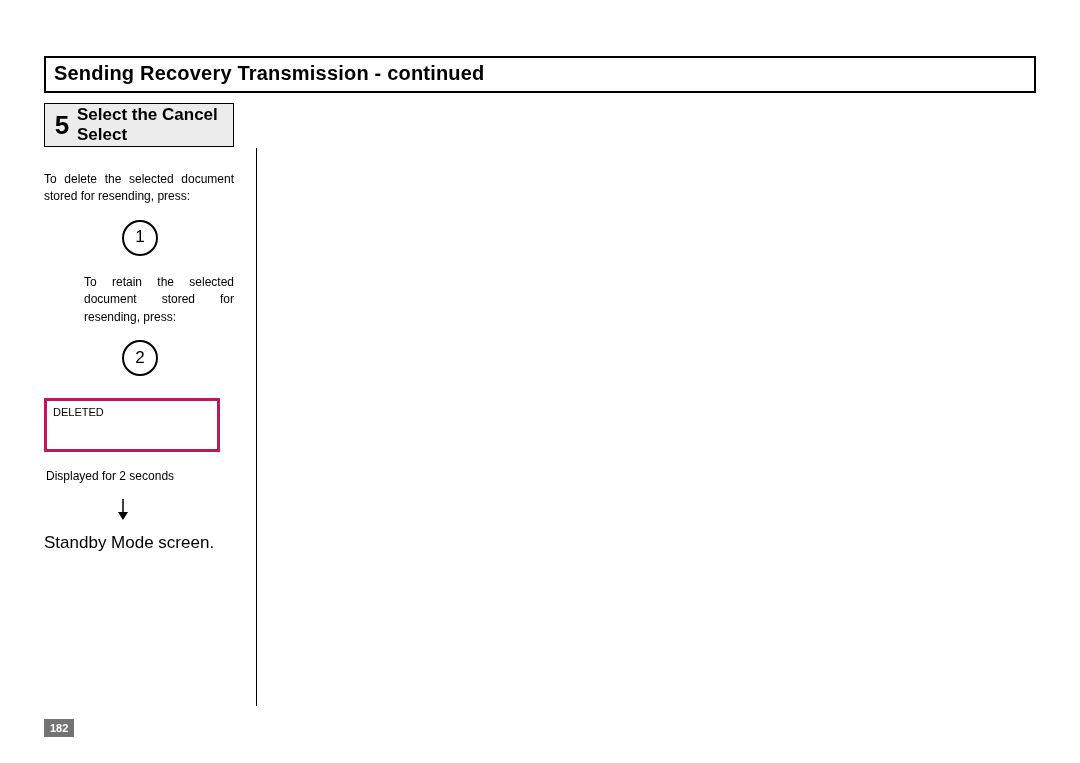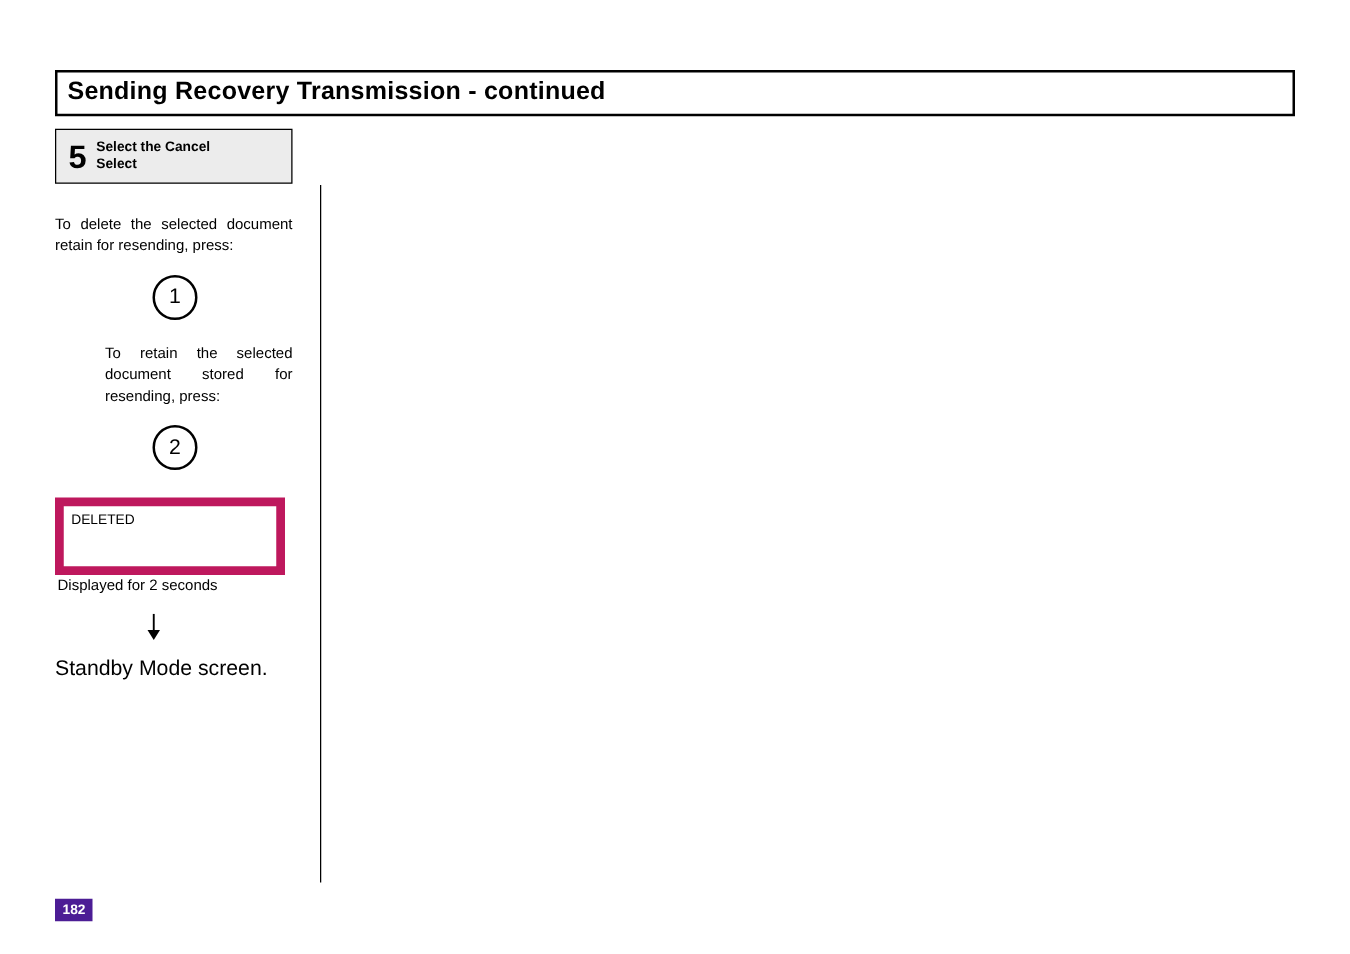--- a/index.html
+++ b/index.html
@@ -35,21 +35,21 @@
     align-items: center;
   }
   .step-num {
     font-size: 26px;
     font-weight: bold;
     width: 30px;
     text-align: center;
     padding-left: 2px;
   }
   .step-label {
-    font-size: 11px;
+    font-size: 17px;
     font-weight: bold;
     line-height: 1.2;
     padding-right: 6px;
   }
   .col {
     width: 190px;
     margin-top: 24px;
     font-size: 12px;
     line-height: 1.45;
   }
@@ -62,30 +62,30 @@
     height: 32px;
     border: 2px solid #000;
     border-radius: 50%;
     display: flex;
     align-items: center;
     justify-content: center;
     font-size: 17px;
     margin: 14px 0 14px 78px;
   }
   .display-box {
-    border: 7px solid #be185d;
+    border: 3px solid #be185d;
     width: 158px;
     height: 40px;
     padding: 4px 6px;
     font-size: 11px;
     margin-top: 22px;
   }
   .caption {
     font-size: 12px;
-    margin-top: 0;
+    margin-top: 16px;
     margin-left: 2px;
   }
   .arrow-down {
     margin: 14px 0 10px 72px;
   }
   .arrow-down svg { display: block; }
   .standby {
     font-size: 17px;
     margin-top: 6px;
   }
@@ -94,21 +94,21 @@
     left: 256px;
     top: 148px;
     width: 0;
     height: 558px;
     border-left: 1px solid #000;
   }
   .page-num {
     position: absolute;
     left: 44px;
     bottom: 26px;
-    background: #4c1d95;
+    background: #737373;
     color: #fff;
     font-size: 11px;
     font-weight: bold;
     padding: 3px 6px;
   }
 </style>
 </head>
 <body>
 
 <div class="page">
@@ -122,21 +122,21 @@
     <div class="step-label">
       <span>Select the Cancel</span><br>
       <span>Select</span>
     </div>
   </div>
 
   <div class="divider"></div>
 
   <div class="col">
 
-    <div class="para-just">To delete the selected document retain for resending, press:</div>
+    <div class="para-just">To delete the selected document stored for resending, press:</div>
 
     <div class="key-circle">
       <span>1</span>
     </div>
 
     <div class="para-just" style="margin-top:18px;margin-left:40px;">To retain the selected document stored for resending, press:</div>
 
     <div class="key-circle">
       <span>2</span>
     </div>

